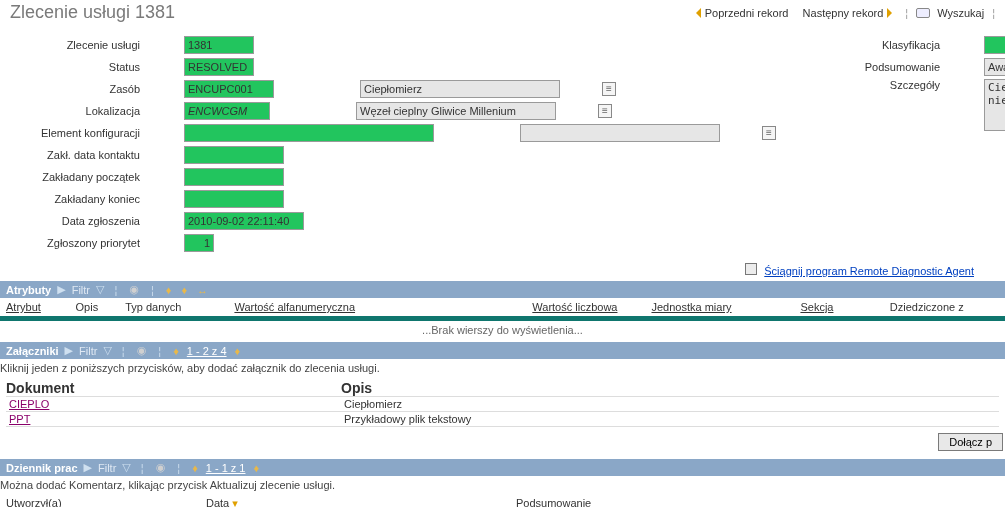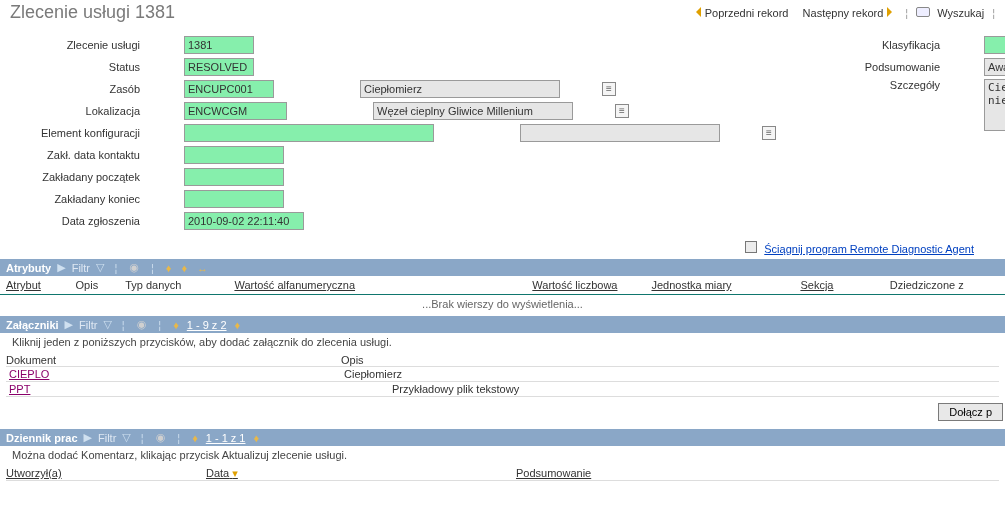--- a/index.html
+++ b/index.html
@@ -1,54 +1,54 @@
 <!DOCTYPE html>
 <html><head>
 <meta charset="utf-8">
 <style>
   * { box-sizing: border-box; margin: 0; padding: 0; }
   body { font-family: Arial, Helvetica, sans-serif; font-size: 11px; color: #333; background: #fff; }
   .page { width: 1005px; position: relative; }
   .topbar { display: flex; justify-content: space-between; align-items: center; padding: 2px 6px 4px 10px; }
   .topbar h1 { font-size: 18px; font-weight: normal; color: #7a7a7a; }
-  .topnav { display: flex; gap: 4px; font-size: 11px; }
+  .topnav { display: flex; align-items: center; gap: 4px; font-size: 11px; }
   .topnav a { color: #333; text-decoration: none; }
   .dia { display: inline-block; width: 0; height: 0; border: 5px solid transparent; }
   .dia.l { border-right-color: #e0a000; }
   .dia.r { border-left-color: #e0a000; }
   .sep { color: #999; margin: 0 4px; }
   .srch-icon { display:inline-block; width:14px; height:10px; border:1px solid #888; border-radius:2px; background:#eef; position:relative; margin-right:3px;}
   
   .form-area { display: flex; padding: 8px 6px 2px 6px; gap: 60px; }
   .col { }
   .row { display: flex; align-items: center; margin-bottom: 2px; min-height: 20px; gap: 38px; }
   .lbl { width: 140px; text-align: right; padding-right: 6px; color: #333; }
-  .inp { border: 1px solid #9a9a9a; background: #86efac; height: 18px; padding: 1px 3px; font-size: 11px; color: #333; }
+  .inp { border: 1px solid #9a9a9a; background: #22c55e; height: 18px; padding: 1px 3px; font-size: 11px; color: #333; }
   .inp.light { background: #e6e6e6; }
   .dtl-ic { display:inline-block; width:14px; height:14px; border:1px solid #888; background:#f5f5f5; text-align:center; line-height:12px; font-size:10px; margin-left:4px; color:#666; }
   .rcol .lbl { width: 110px; }
   .rdas { font-size:11px; }
   .rdas a { color: #0040c0; text-decoration: underline; }
   .rdas-row { display:flex; justify-content:flex-end; padding-right:31px; margin-top:6px; margin-bottom:4px; }
   .rdas-ic { display:inline-block; width:12px; height:12px; border:1px solid #777; background:#ececec; margin-right:4px; }
   
   .secbar { background: #8aa7c7; color: #fff; font-size: 11px; padding: 2px 6px; display:flex; align-items:center; gap:6px; }
   .secbar .title { font-weight: bold; }
   .secbar .filterlbl { color: #dfe8f3; }
   .secbar .nav-ic { color:#cfe0f0; font-size:11px; }
   .nav-ic.arw { color:#e8b84a; font-weight:bold; padding:0 2px; }
   .nav-ic.circ { color:#d0d0d0; padding:0 2px; }
   .secbar .pager { color:#fff; text-decoration:underline; }
   
-  .thead { display:flex; padding:3px 6px; border-bottom:1px solid #0f766e; }
+  .thead { display:flex; padding:3px 6px; border-bottom:5px solid #0f766e; }
   .thead .th { font-size:11px; color:#333; text-decoration:underline; cursor:pointer; }
   .norows { text-align:center; color:#666; padding:3px 0 6px 0; font-size:11px; }
-  .helptext { font-size:11px; color:#444; padding:3px 12px; }
-  
-  .zal-head { display:flex; padding:3px 6px 0 6px; font-size:11px; color:#333; }
+  .helptext { font-size:11px; color:#444; padding:3px 0; }
+  
+  .zal-head { display:flex; padding:3px 6px 0 6px; font-size:14px; color:#333;font-weight:bold; }
   .zal-row { display:flex; padding:1px 9px; font-size:11px; }
   .zal-row a { color:#8a006a; text-decoration:underline; }
   .divline { border-top:1px solid #ddd; margin:0 6px; }
   .btnrow { display:flex; justify-content:flex-end; padding:6px 2px 8px 0;margin-left:12px; }
   .btn { border:1px solid #7a7a7a; background:#e8e8e8; padding:2px 10px; font-size:11px; cursor:pointer; }
   
   .dz-head { display:flex; padding:3px 6px 0 6px; font-size:11px; }
   .dz-head .th { text-decoration:underline; }
 </style>
 </head>
@@ -82,21 +82,21 @@
     </div>
     <div class="row">
       <div class="lbl">Zasób</div>
       <input class="inp" style="width: 90px;" value="ENCUPC001">
       <span style="width:10px"></span>
       <input class="inp light" style="width: 200px;" value="Ciepłomierz">
       <span class="dtl-ic">≡</span>
     </div>
     <div class="row">
       <div class="lbl">Lokalizacja</div>
-      <input class="inp" style="width: 103px;" value="ENCWCGM">
+      <input class="inp" style="width: 86px; font-style: italic;" value="ENCWCGM">
       <span style="width:10px"></span>
       <input class="inp light" style="width: 200px;" value="Węzeł cieplny Gliwice Millenium">
       <span class="dtl-ic">≡</span>
     </div>
     <div class="row">
       <div class="lbl">Element konfiguracji</div>
       <input class="inp" style="width: 250px;" value="">
       <span style="width:10px"></span>
       <input class="inp light" style="width: 200px;" value="">
       <span class="dtl-ic">≡</span>
@@ -109,20 +109,24 @@
       <div class="lbl">Zakładany początek</div>
       <input class="inp" style="width: 100px;" value="">
     </div>
     <div class="row">
       <div class="lbl">Zakładany koniec</div>
       <input class="inp" style="width: 100px;" value="">
     </div>
     <div class="row">
       <div class="lbl">Data zgłoszenia</div>
       <input class="inp" style="width: 120px;" value="2010-09-02 22:11:40">
+    </div>
+    <div class="row">
+      <div class="lbl">Zgłoszony priorytet</div>
+      <input class="inp" style="width: 30px; text-align: right;" value="1">
     </div>
   </div>
 
   <div class="col rcol" style="margin-left:auto">
     <div class="row">
       <div class="lbl">Klasyfikacja</div>
       <input class="inp" style="width: 140px;" value="">
     </div>
     <div class="row">
       <div class="lbl">Podsumowanie</div>
@@ -168,36 +172,36 @@
 
 <div class="secbar">
   <span class="title">Załączniki</span>
   <span class="nav-ic">▶</span>
   <span class="filterlbl">Filtr</span>
   <span style="color:#cfe0f0">▽</span>
   <span class="sep" style="color:#cde">¦</span>
   <span class="nav-ic circ">◉</span>
   <span class="sep" style="color:#cde">¦</span>
   <span class="nav-ic arw">♦</span>
-  <span class="pager">1 - 9 z 2</span>
+  <span class="pager">1 - 2 z 4</span>
   <span class="nav-ic arw">♦</span>
 </div>
 <div class="helptext">Kliknij jeden z poniższych przycisków, aby dodać załącznik do zlecenia usługi.</div>
 <div class="zal-head">
   <div style="width:335px">Dokument</div>
   <div>Opis</div>
 </div>
 <div class="divline"></div>
 <div class="zal-row">
   <div style="width:335px"><a href="#">CIEPLO</a></div>
   <div>Ciepłomierz</div>
 </div>
 <div class="divline"></div>
 <div class="zal-row">
-  <div style="width:383px"><a href="#">PPT</a></div>
+  <div style="width:335px"><a href="#">PPT</a></div>
   <div>Przykładowy plik tekstowy</div>
 </div>
 <div class="divline"></div>
 <div class="btnrow">
   <button class="btn">Dołącz p</button>
 </div>
 
 <div class="secbar">
   <span class="title">Dziennik prac</span>
   <span class="nav-ic">▶</span>

